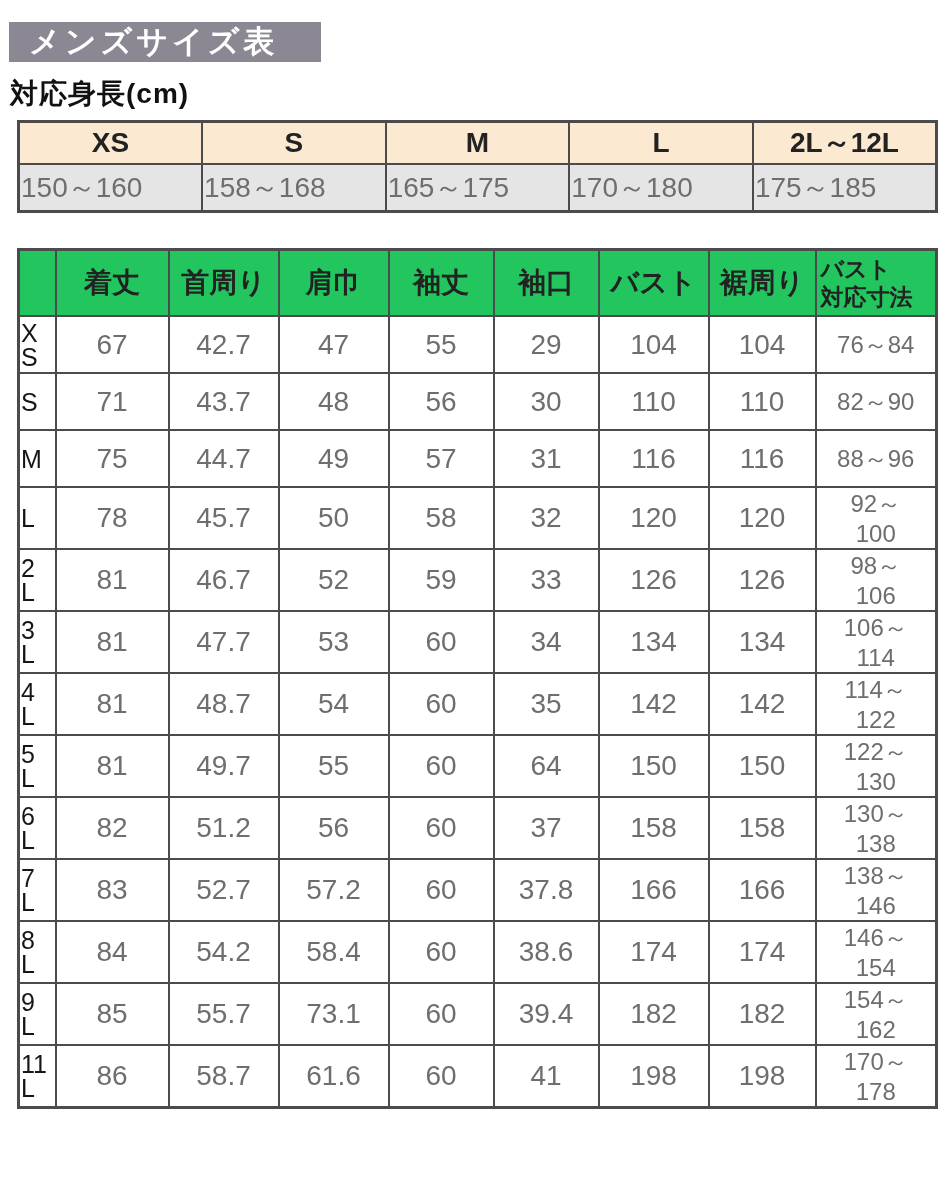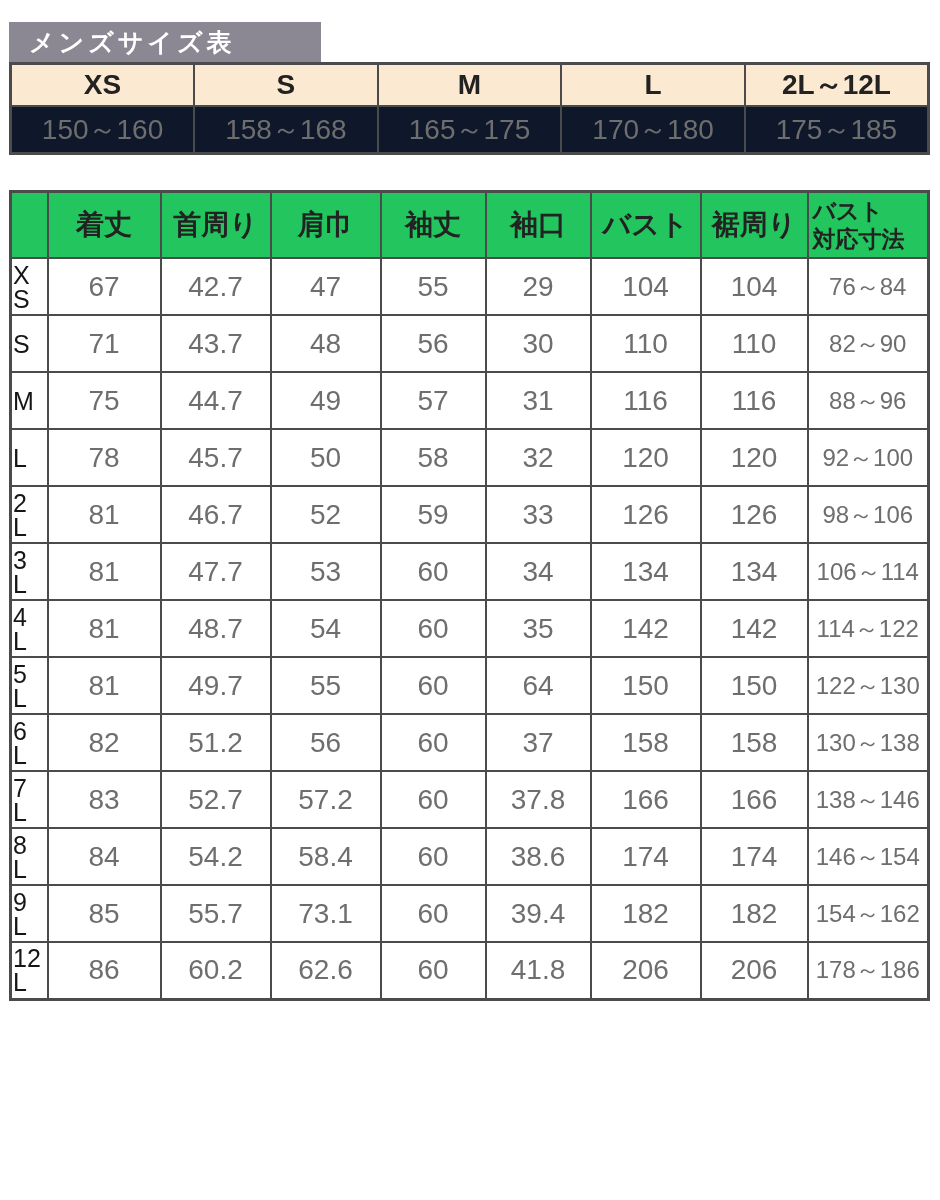--- a/index.html
+++ b/index.html
@@ -5,75 +5,76 @@
   html,body { margin:0; padding:0; }
   body {
     width:940px; height:1200px; background:#ffffff;
     font-family:"Liberation Sans","DejaVu Sans",sans-serif;
     color:#1c1c1c;
   }
   .page { padding:22px 9px 0 9px; box-sizing:border-box; }
 
   .title-bar {
     width:312px; height:40px; background:#8c8893; color:#ffffff;
-    font-size:25px; font-weight:bold; line-height:40px;
+    font-size:31px; font-weight:bold; line-height:40px;
     padding-left:20px; letter-spacing:4px; box-sizing:border-box;
   }
 
   .height-label {
     font-size:28px; font-weight:bold; color:#111111;
     margin:13px 0 7px 1px; letter-spacing:1px;
   }
 
-  table { border-collapse:collapse; table-layout:fixed; }
+  table { border-collapse:collapse; table-layout:fixed;margin-left:8px; }
   table.height-table, table.size-table {
     width:921px; border:3px solid #4b4b4b;
   }
   th, td { border:2px solid #4b4b4b; overflow:hidden; }
 
   .height-table th {
     background:#fbe9d1; height:36px; font-size:28px; font-weight:bold;
     color:#222222; text-align:center;
   }
   .height-table td {
-    background:#0f172a; height:43px; font-size:28px; color:#6e6e6e;
-    text-align:center;
+    background:#e5e5e5; height:43px; font-size:28px; color:#6e6e6e;
+    text-align:left;
   }
 
   table.size-table { margin-top:35px; }
   .size-table thead th {
     background:#22c55e; height:64px; font-size:28px; font-weight:bold;
     color:#222222; text-align:center; padding:0;
   }
   .size-table thead th.bust-header {
     font-size:23px; text-align:left; padding-left:4px; line-height:28px;
   }
   .size-table thead th.bust-header span { display:block; }
   .size-table tbody tr { height:57px; }
   .size-table tbody td {
     background:#ffffff; font-size:28px; color:#6e6e6e; text-align:center;
     padding:0;
   }
-  .size-table tbody td.bust-range { font-size:24px; padding:0 1px; }
+  .size-table tbody td.bust-range { font-size:24px; padding:0 18px; }
   .size-table th.row-label {
     background:#ffffff; font-size:25px; font-weight:normal; color:#161616;
     text-align:left; padding-left:1px; line-height:24px; vertical-align:middle;
   }
   .size-table th.row-label span { display:block; }
   .size-table th.row-label span:empty { display:none; }
 </style>
 </head>
 <body>
 
 <div class="page">
 
   <div class="title-bar">
     <span>メンズサイズ表</span>
   </div>
 
+  <div class="height-label">対応身長(cm)</div>
 
   <table class="height-table">
     <thead>
       <tr>
         <th>XS</th>
         <th>S</th>
         <th>M</th>
         <th>L</th>
         <th>2L～12L</th>
       </tr>
@@ -281,28 +282,28 @@
         <td>55.7</td>
         <td>73.1</td>
         <td>60</td>
         <td>39.4</td>
         <td>182</td>
         <td>182</td>
         <td class="bust-range">154～162</td>
       </tr>
         <tr>
         <th class="row-label">
-          <span>12</span>
+          <span>11</span>
           <span>L</span>
         </th>
         <td>86</td>
-        <td>60.2</td>
-        <td>62.6</td>
-        <td>60</td>
-        <td>41.8</td>
-        <td>206</td>
-        <td>206</td>
-        <td class="bust-range">178～186</td>
+        <td>58.7</td>
+        <td>61.6</td>
+        <td>60</td>
+        <td>41</td>
+        <td>198</td>
+        <td>198</td>
+        <td class="bust-range">170～178</td>
       </tr>
     </tbody>
   </table>
 
 </div>
 
 </body></html>

